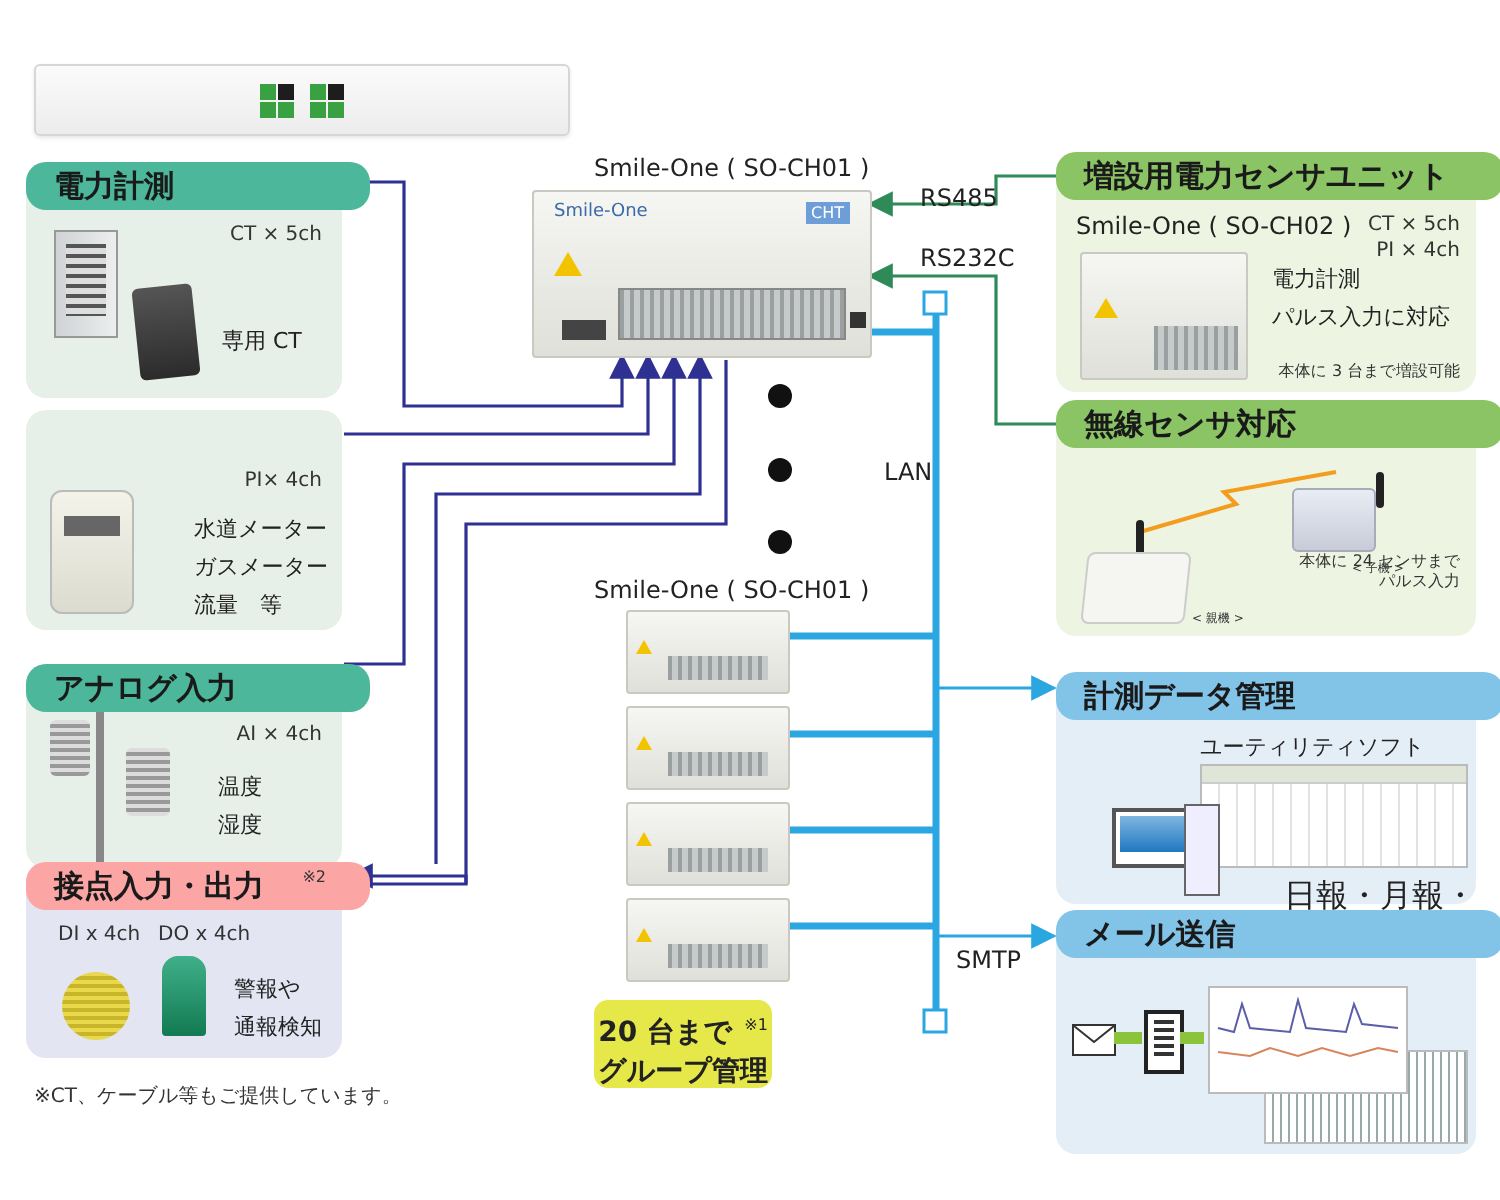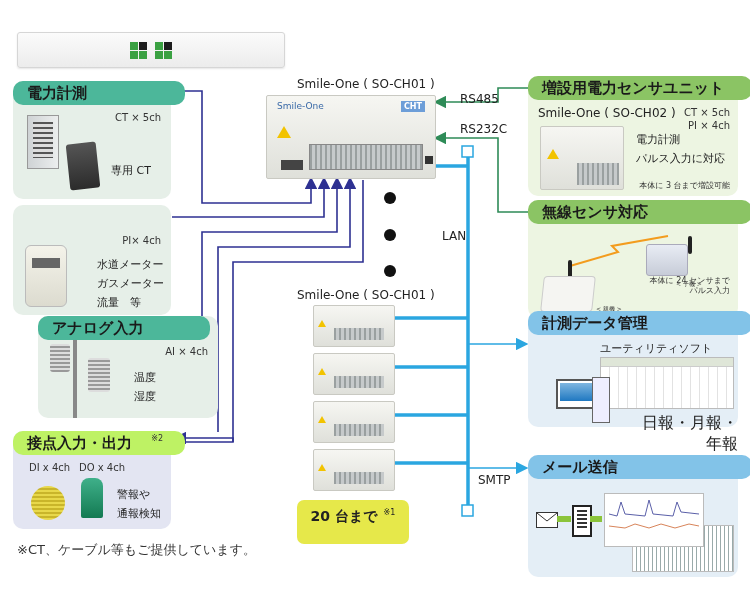--- a/index.html
+++ b/index.html
@@ -5,32 +5,32 @@
   html,body{margin:0;padding:0;}
   body{width:750px;height:600px;position:relative;background:#ffffff;font-family:"DejaVu Sans",sans-serif;overflow:hidden;color:#222;}
   .abs{position:absolute;}
   .title-box{left:17px;top:32px;width:266px;height:34px;border:1px solid #d6d6d6;border-radius:3px;background:linear-gradient(#fbfbfb,#ececec);box-shadow:0 1px 2px rgba(0,0,0,0.1);display:flex;align-items:center;justify-content:center;gap:8px;font-size:17px;color:#333;}
   .sq{display:grid;grid-template-columns:8px 8px;grid-template-rows:8px 8px;gap:1px;}
   .sq i{display:block;}
   .panel{border-radius:10px;}
   .panel-head{position:absolute;left:0;top:0;height:24px;border-radius:10px;font-weight:bold;font-size:15px;display:flex;align-items:center;padding-left:14px;color:#1a1a1a;}
   .teal-head{background:#4cb79a;}
   .teal-body{background:#e6efe8;}
-  .purple-head{background:#bef264;}
+  .purple-head{background:#fca5a5;}
   .purple-body{background:#e3e5f2;}
   .green-head{background:#8bc464;}
   .green-body{background:#edf5e2;}
   .blue-head{background:#82c3e8;}
   .blue-body{background:#e4eef6;}
   .small{font-size:10px;color:#333;}
   .txt{font-size:11px;color:#222;line-height:19px;}
   .label{font-size:12px;color:#222;}
   .device{background:linear-gradient(#f6f6f2,#dfe0da);border:1px solid #c9c9c2;border-radius:2px;}
   .terminals{background:repeating-linear-gradient(90deg,#9aa0a0 0 2px,#c6cacb 2px 5px);}
-  .badge20{left:297px;top:500px;width:112px;height:44px;background:#e6e84a;border-radius:7px;font-weight:bold;font-size:14px;text-align:center;line-height:19px;padding-top:3px;box-sizing:border-box;}
+  .badge20{left:297px;top:500px;width:89px;height:44px;background:#e6e84a;border-radius:7px;font-weight:bold;font-size:14px;text-align:center;line-height:19px;padding-top:3px;box-sizing:border-box;}
   .dot{width:12px;height:12px;border-radius:50%;background:#111;}
 </style>
 </head>
 <body>
 
 <div class="abs title-box">
   <span class="sq">
       <i style="background:#3aa142"></i>
       <i style="background:#1d1d1d"></i>
       <i style="background:#3aa142"></i>
@@ -102,21 +102,21 @@
   <div class="abs" style="left:12px;top:40px;width:40px;height:60px;background:linear-gradient(#f4f3ea,#dcdbcf);border:1px solid #bbb;border-radius:6px;">
     <div style="margin:12px 6px 0;height:10px;background:#666"></div>
   </div>
   <div class="abs txt" style="left:84px;top:50px">
     <div>水道メーター</div>
     <div>ガスメーター</div>
     <div>流量　等</div>
   </div>
 </div>
 
-<div class="abs panel teal-body" style="left:13px;top:316px;width:180px;height:102px;margin-left:25px;">
+<div class="abs panel teal-body" style="left:13px;top:332px;width:158px;height:102px;">
   <div class="panel-head teal-head" style="width:158px">アナログ入力</div>
   <div class="abs small" style="right:10px;top:30px">AI × 4ch</div>
   <div class="abs" style="left:35px;top:24px;width:4px;height:78px;background:#888"></div>
   <div class="abs" style="left:12px;top:28px;width:20px;height:28px;background:repeating-linear-gradient(#ddd 0 2px,#999 2px 4px);border-radius:3px"></div>
   <div class="abs" style="left:50px;top:42px;width:22px;height:34px;background:repeating-linear-gradient(#ddd 0 2px,#999 2px 4px);border-radius:3px"></div>
   <div class="abs txt" style="left:96px;top:52px">
     <div>温度</div>
     <div>湿度</div>
   </div>
 </div>
@@ -129,26 +129,26 @@
   <div class="abs small" style="left:16px;top:31px">DI x 4ch</div>
   <div class="abs small" style="left:66px;top:31px">DO x 4ch</div>
   <div class="abs" style="left:18px;top:55px;width:34px;height:34px;border-radius:50%;background:repeating-linear-gradient(#e8d84a 0 2px,#c9b52a 2px 4px);"></div>
   <div class="abs" style="left:68px;top:47px;width:22px;height:40px;background:linear-gradient(#3fb08a,#137a52);border-radius:8px 8px 2px 2px"></div>
   <div class="abs txt" style="left:104px;top:54px">
     <div>警報や</div>
     <div>通報検知</div>
   </div>
 </div>
 
-<div class="abs" style="left:17px;top:541px;font-size:13px;color:#333">※CT、ケーブル等もご提供しています。</div>
+<div class="abs" style="left:17px;top:541px;font-size:10px;color:#333">※CT、ケーブル等もご提供しています。</div>
 
 <div class="abs label" style="left:297px;top:77px">Smile-One ( SO-CH01 )</div>
 <div class="abs device" style="left:266px;top:95px;width:168px;height:82px;">
   <div class="abs" style="left:10px;top:5px;font-size:9px;color:#3a6aa8">Smile-One</div>
-  <div class="abs" style="right:10px;top:5px;font-size:8px;color:#fff;background:#6d9ed8;padding:1px 3px;font-weight:bold">CHT</div>
+  <div class="abs" style="right:10px;top:5px;font-size:8px;color:#fff;background:#6d9ed8;padding:1px 3px;font-weight:normal">CHT</div>
   <div class="abs" style="left:10px;top:30px;width:0;height:0;border-left:7px solid transparent;border-right:7px solid transparent;border-bottom:12px solid #f2c300"></div>
   <div class="abs terminals" style="left:42px;top:48px;width:112px;height:24px;border:1px solid #888"></div>
   <div class="abs" style="left:14px;top:64px;width:22px;height:10px;background:#444"></div>
   <div class="abs" style="left:158px;top:60px;width:8px;height:8px;background:#333"></div>
 </div>
 
 <div class="abs label" style="left:460px;top:92px">RS485</div>
 <div class="abs label" style="left:460px;top:122px">RS232C</div>
 <div class="abs label" style="left:442px;top:229px">LAN</div>
 <div class="abs label" style="left:478px;top:473px">SMTP</div>
@@ -170,20 +170,21 @@
     <div class="abs terminals" style="left:20px;top:22px;width:50px;height:12px"></div>
     <div class="abs" style="left:4px;top:14px;border-left:4px solid transparent;border-right:4px solid transparent;border-bottom:7px solid #f2c300"></div>
   </div>
 <div class="abs device" style="left:313px;top:449px;width:80px;height:40px">
     <div class="abs terminals" style="left:20px;top:22px;width:50px;height:12px"></div>
     <div class="abs" style="left:4px;top:14px;border-left:4px solid transparent;border-right:4px solid transparent;border-bottom:7px solid #f2c300"></div>
   </div>
 
 <div class="abs badge20">
   <div><span>20 台まで</span><sup style="font-size:8px;font-weight:normal;margin-left:6px">※1</sup></div>
+  <div>グループ管理</div>
 </div>
 
 <div class="abs panel green-body" style="left:528px;top:76px;width:210px;height:120px;">
   <div class="panel-head green-head" style="width:210px">増設用電力センサユニット</div>
   <div class="abs label" style="left:10px;top:30px">Smile-One ( SO-CH02 )</div>
   <div class="abs small" style="right:8px;top:31px">CT × 5ch</div>
   <div class="abs small" style="right:8px;top:44px">PI × 4ch</div>
   <div class="abs device" style="left:12px;top:50px;width:82px;height:62px">
     <div class="abs" style="left:6px;top:22px;border-left:6px solid transparent;border-right:6px solid transparent;border-bottom:10px solid #f2c300"></div>
     <div class="abs terminals" style="left:36px;top:36px;width:42px;height:22px"></div>
@@ -205,21 +206,21 @@
   <div class="abs" style="left:68px;top:105px;font-size:6px;color:#333">&lt; 親機 &gt;</div>
   <div class="abs" style="left:160px;top:36px;width:4px;height:18px;background:#222;border-radius:2px"></div>
   <div class="abs" style="left:118px;top:44px;width:40px;height:30px;background:linear-gradient(#e8ecf4,#c7ccd8);border:1px solid #aab;border-radius:3px"></div>
   <div class="abs" style="left:148px;top:80px;font-size:6px;color:#333">&lt; 子機 &gt;</div>
   <div class="abs" style="right:8px;top:76px;font-size:8px;color:#333;text-align:right;line-height:10px">
     <div>本体に 24 センサまで</div>
     <div>パルス入力</div>
   </div>
 </div>
 
-<div class="abs panel blue-body" style="left:528px;top:311px;width:210px;height:116px;text-align:right;">
+<div class="abs panel blue-body" style="left:528px;top:336px;width:210px;height:116px;text-align:right;">
   <div class="panel-head blue-head" style="width:210px">計測データ管理</div>
   <div class="abs" style="left:72px;top:30px;font-size:11px;color:#222">ユーティリティソフト</div>
   <div class="abs" style="left:72px;top:46px;width:132px;height:50px;background:repeating-linear-gradient(90deg,#fff 0 8px,#e2e2e2 8px 9px);border:1px solid #bbb">
     <div style="height:8px;background:#dfe6d8;border-bottom:1px solid #ccc"></div>
   </div>
   <div class="abs" style="left:28px;top:68px;width:36px;height:26px;background:#fff;border:2px solid #555">
       <div style="margin:2px;height:18px;background:linear-gradient(#7fb6e0,#1f78c1)"></div>
     </div>
   <div class="abs" style="left:64px;top:66px;width:16px;height:44px;background:#eef;border:1px solid #666"></div>
   <div class="abs" style="left:114px;top:102px;font-size:16px;color:#222">日報・月報・年報</div>

